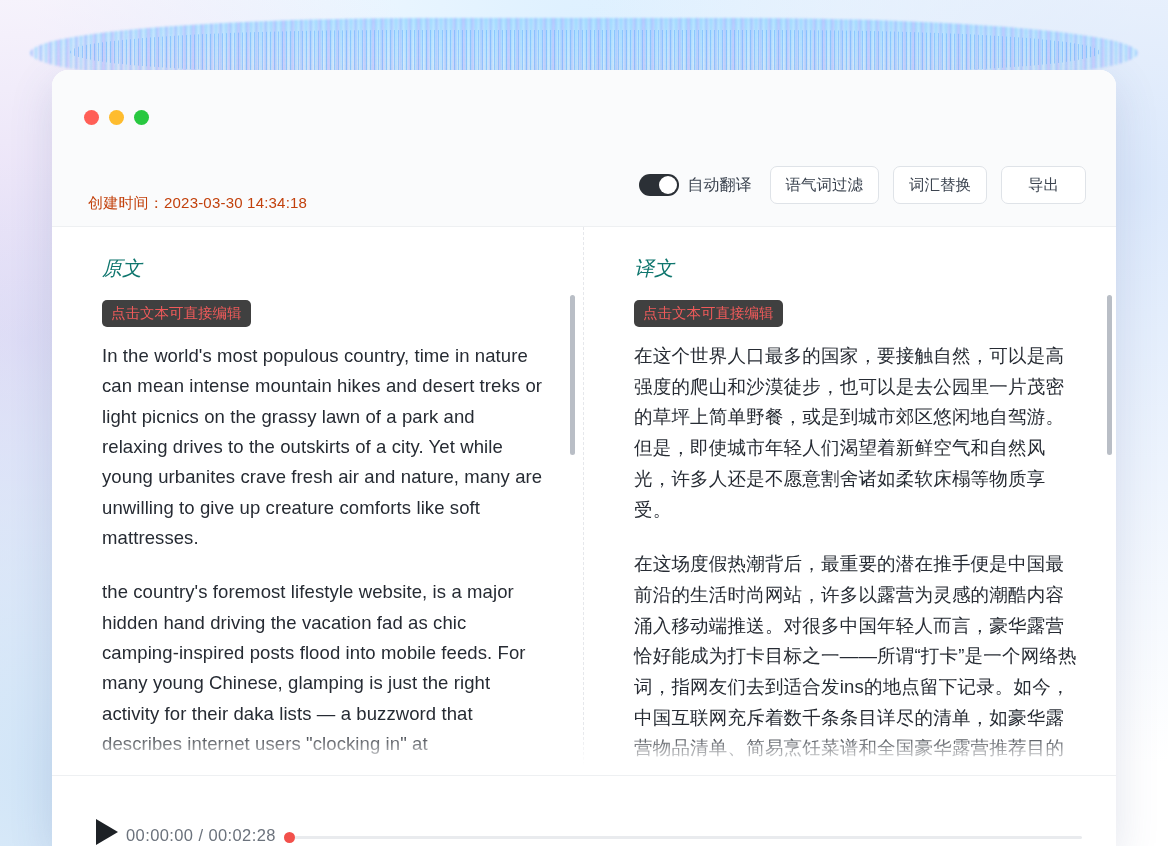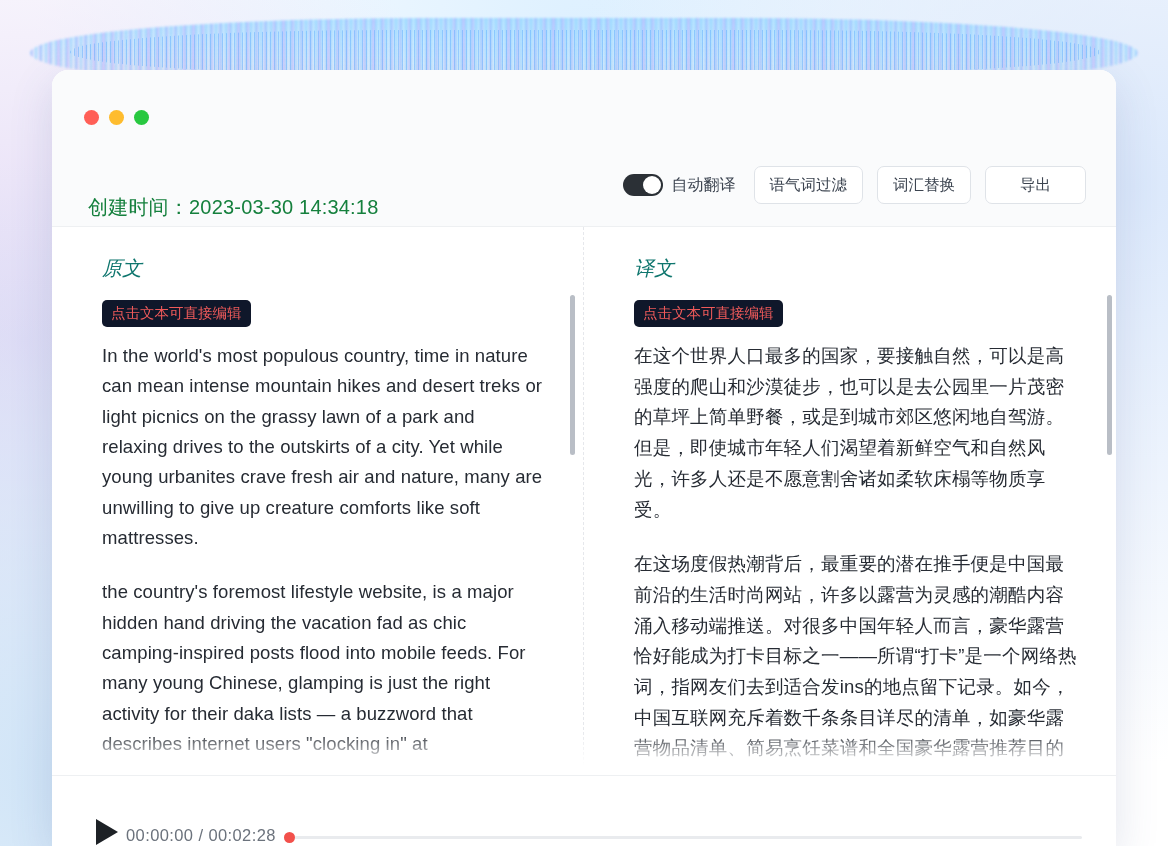--- a/index.html
+++ b/index.html
@@ -103,22 +103,22 @@
   #doc-title {
     font-size: 19px;
     color: #2f3640;
     letter-spacing: .3px;
   }
   .edit-icon { width: 18px; height: 18px; display: block; }
   #doc-time {
     position: absolute;
     left: 36px;
     top: 124px;
-    font-size: 20px;
-    color: #15803d;
+    font-size: 15px;
+    color: #c2410c;
     letter-spacing: .2px;
   }
 
   
   #toolbar {
     position: absolute;
     right: 30px;
     top: 96px;
     display: flex;
     align-items: center;
@@ -158,21 +158,21 @@
     border-radius: 7px;
     background: #ffffff;
     font-size: 15.5px;
     color: #3c4450;
     display: flex;
     align-items: center;
     justify-content: center;
     cursor: pointer;
     font-family: "Liberation Sans", sans-serif;
   }
-  #export-btn { padding: 0 34px; }
+  #export-btn { padding: 0 26px; }
 
   
   #body {
     position: relative;
     height: 548px;
     display: flex;
     overflow: hidden;
   }
   .col {
     position: relative;
@@ -183,21 +183,21 @@
   }
   .col.left { border-right: 1px dashed #e6e8ec; }
   .col-head {
     font-size: 20px;
     color: #0f766e;
     margin-bottom: 18px;
     font-style: italic;
   }
   .hint {
     display: inline-block;
-    background: #0f172a;
+    background: #404040;
     color: #ef5a5a;
     font-size: 14.5px;
     padding: 4px 9px;
     border-radius: 5px;
     margin-bottom: 14px;
   }
   .para {
     font-size: 18.5px;
     line-height: 1.64;
     color: #262b33;

